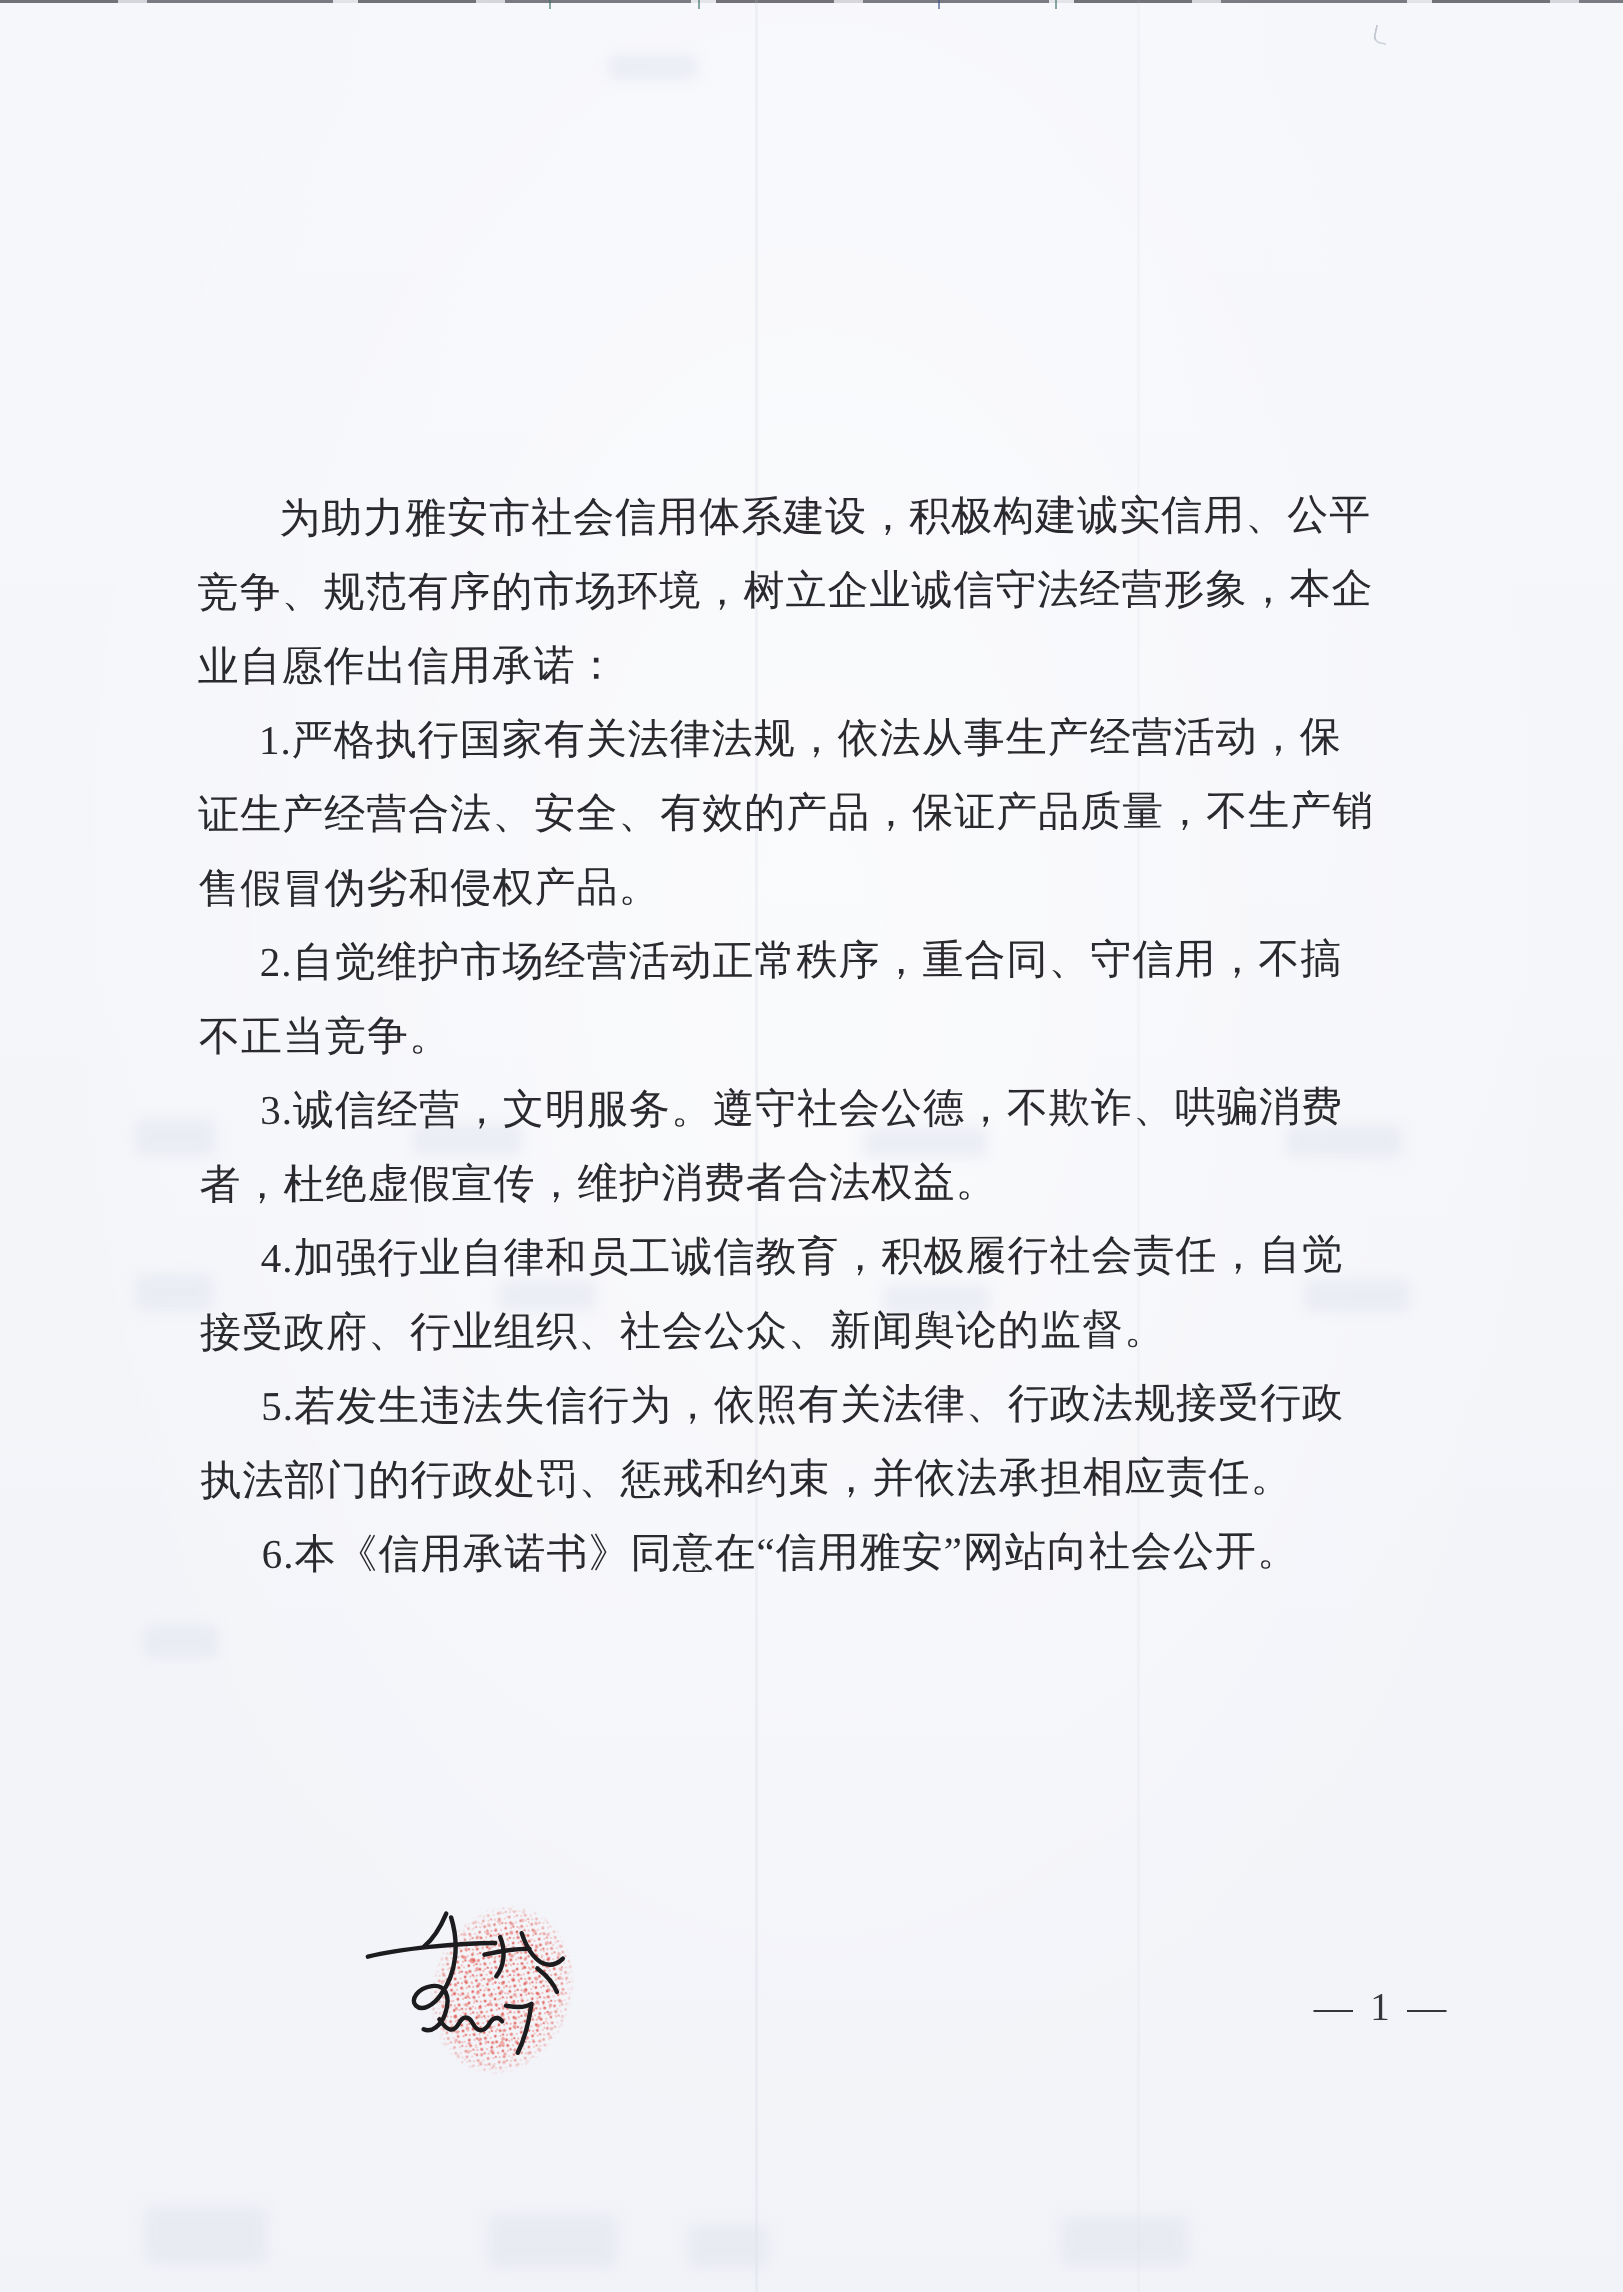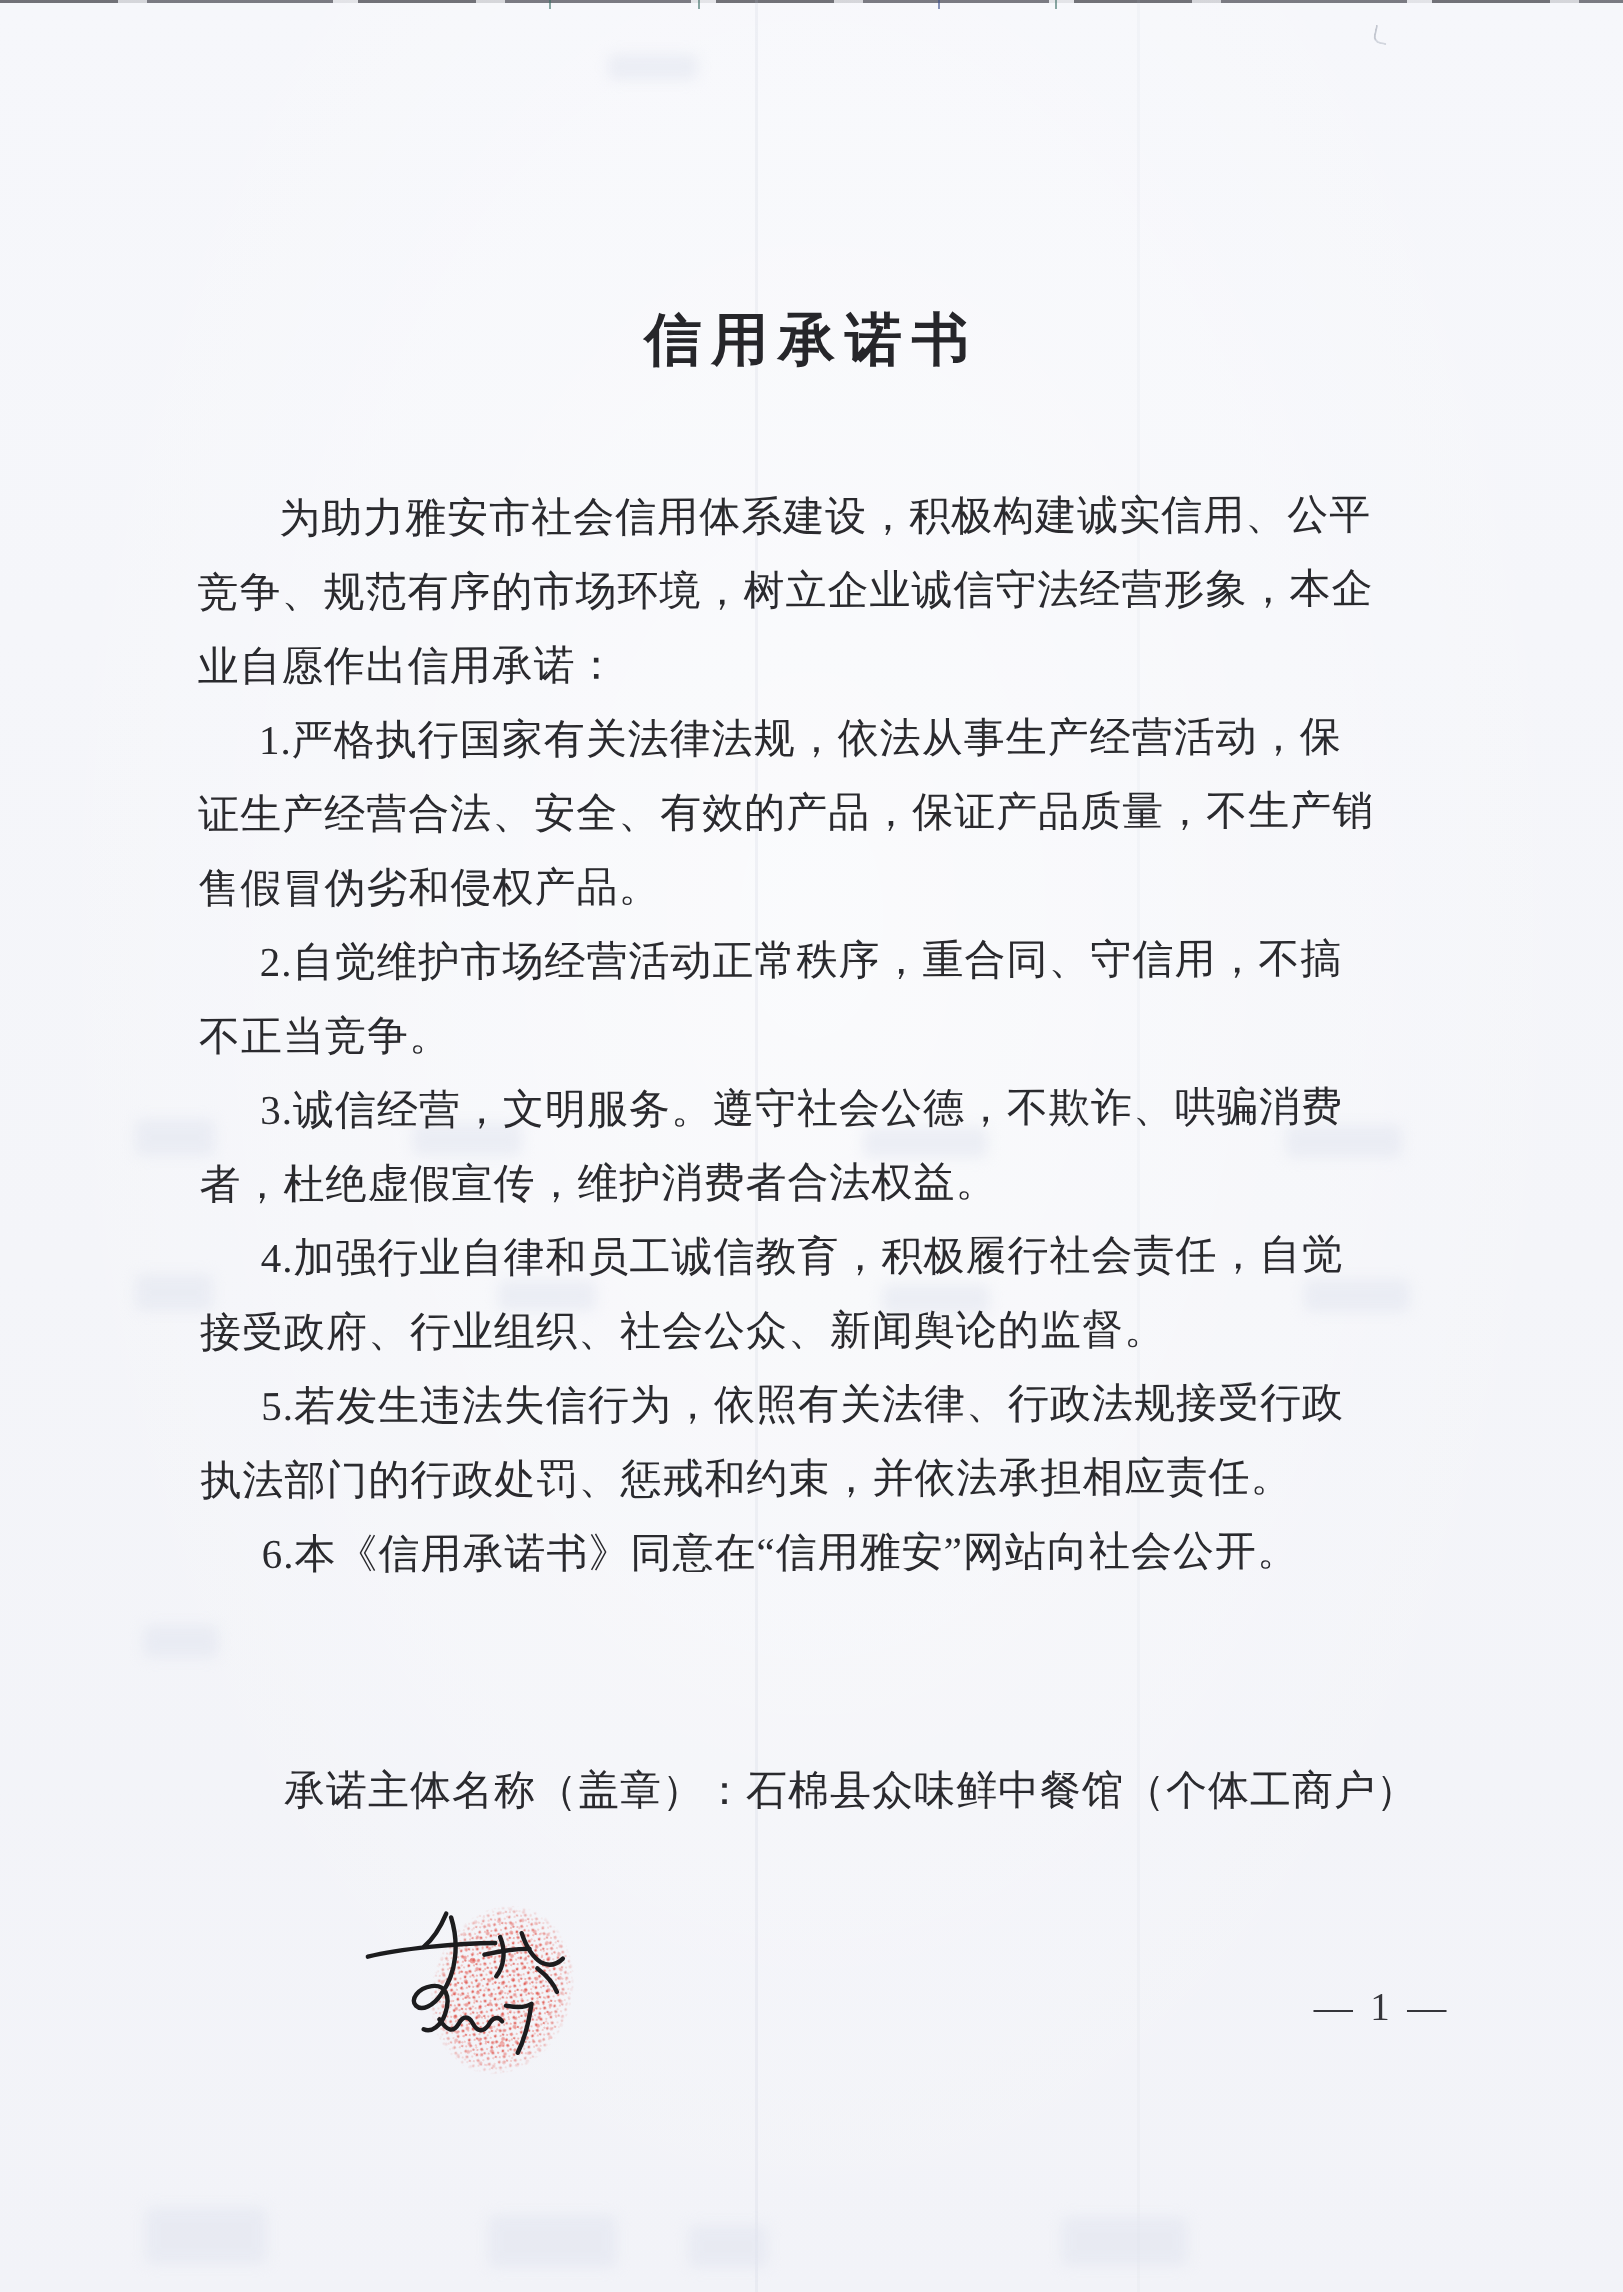--- a/index.html
+++ b/index.html
@@ -89,43 +89,39 @@
   <div class="ghost" style="left:135px;top:1274px;width:78px;height:37px"></div>
   <div class="ghost" style="left:498px;top:1280px;width:98px;height:31px"></div>
   <div class="ghost" style="left:882px;top:1284px;width:108px;height:31px"></div>
   <div class="ghost" style="left:1304px;top:1279px;width:106px;height:33px"></div>
   <div class="ghost" style="left:143px;top:1625px;width:76px;height:33px"></div>
   <div class="ghost" style="left:145px;top:2207px;width:122px;height:57px"></div>
   <div class="ghost" style="left:488px;top:2215px;width:129px;height:53px"></div>
   <div class="ghost" style="left:688px;top:2225px;width:80px;height:43px"></div>
   <div class="ghost" style="left:1061px;top:2217px;width:127px;height:49px"></div>
 
-  <h1 class="title">信用承诺书</h1>
 
   <div class="body-text">
     <div class="line indent-p">为助力雅安市社会信用体系建设，积极构建诚实信用、公平</div>
     <div class="line">竞争、规范有序的市场环境，树立企业诚信守法经营形象，本企</div>
     <div class="line">业自愿作出信用承诺：</div>
     <div class="line indent-n">1.严格执行国家有关法律法规，依法从事生产经营活动，保</div>
     <div class="line">证生产经营合法、安全、有效的产品，保证产品质量，不生产销</div>
     <div class="line">售假冒伪劣和侵权产品。</div>
     <div class="line indent-n">2.自觉维护市场经营活动正常秩序，重合同、守信用，不搞</div>
     <div class="line">不正当竞争。</div>
     <div class="line indent-n">3.诚信经营，文明服务。遵守社会公德，不欺诈、哄骗消费</div>
     <div class="line">者，杜绝虚假宣传，维护消费者合法权益。</div>
     <div class="line indent-n">4.加强行业自律和员工诚信教育，积极履行社会责任，自觉</div>
     <div class="line">接受政府、行业组织、社会公众、新闻舆论的监督。</div>
     <div class="line indent-n">5.若发生违法失信行为，依照有关法律、行政法规接受行政</div>
     <div class="line">执法部门的行政处罚、惩戒和约束，并依法承担相应责任。</div>
     <div class="line indent-n">6.本《信用承诺书》同意在“信用雅安”网站向社会公开。</div>
   </div>
 
-  <div class="sig-line sig-name">
-    <span class="label">承诺主体名称（盖章）：</span><span class="value">石棉县众味鲜中餐馆（个体工商户）</span>
-  </div>
 
 
 
   <div class="page-number">— 1 —</div>
 
   <svg class="seal" width="255" height="196" viewBox="0 0 260 200">
     <defs>
       <pattern id="fp1" width="12" height="12" patternUnits="userSpaceOnUse">
         <circle cx="2" cy="3" r="1.4" fill="#dd4a41" opacity=".8"></circle>
         <circle cx="7" cy="1" r="1.0" fill="#ee8b84" opacity=".7"></circle>

